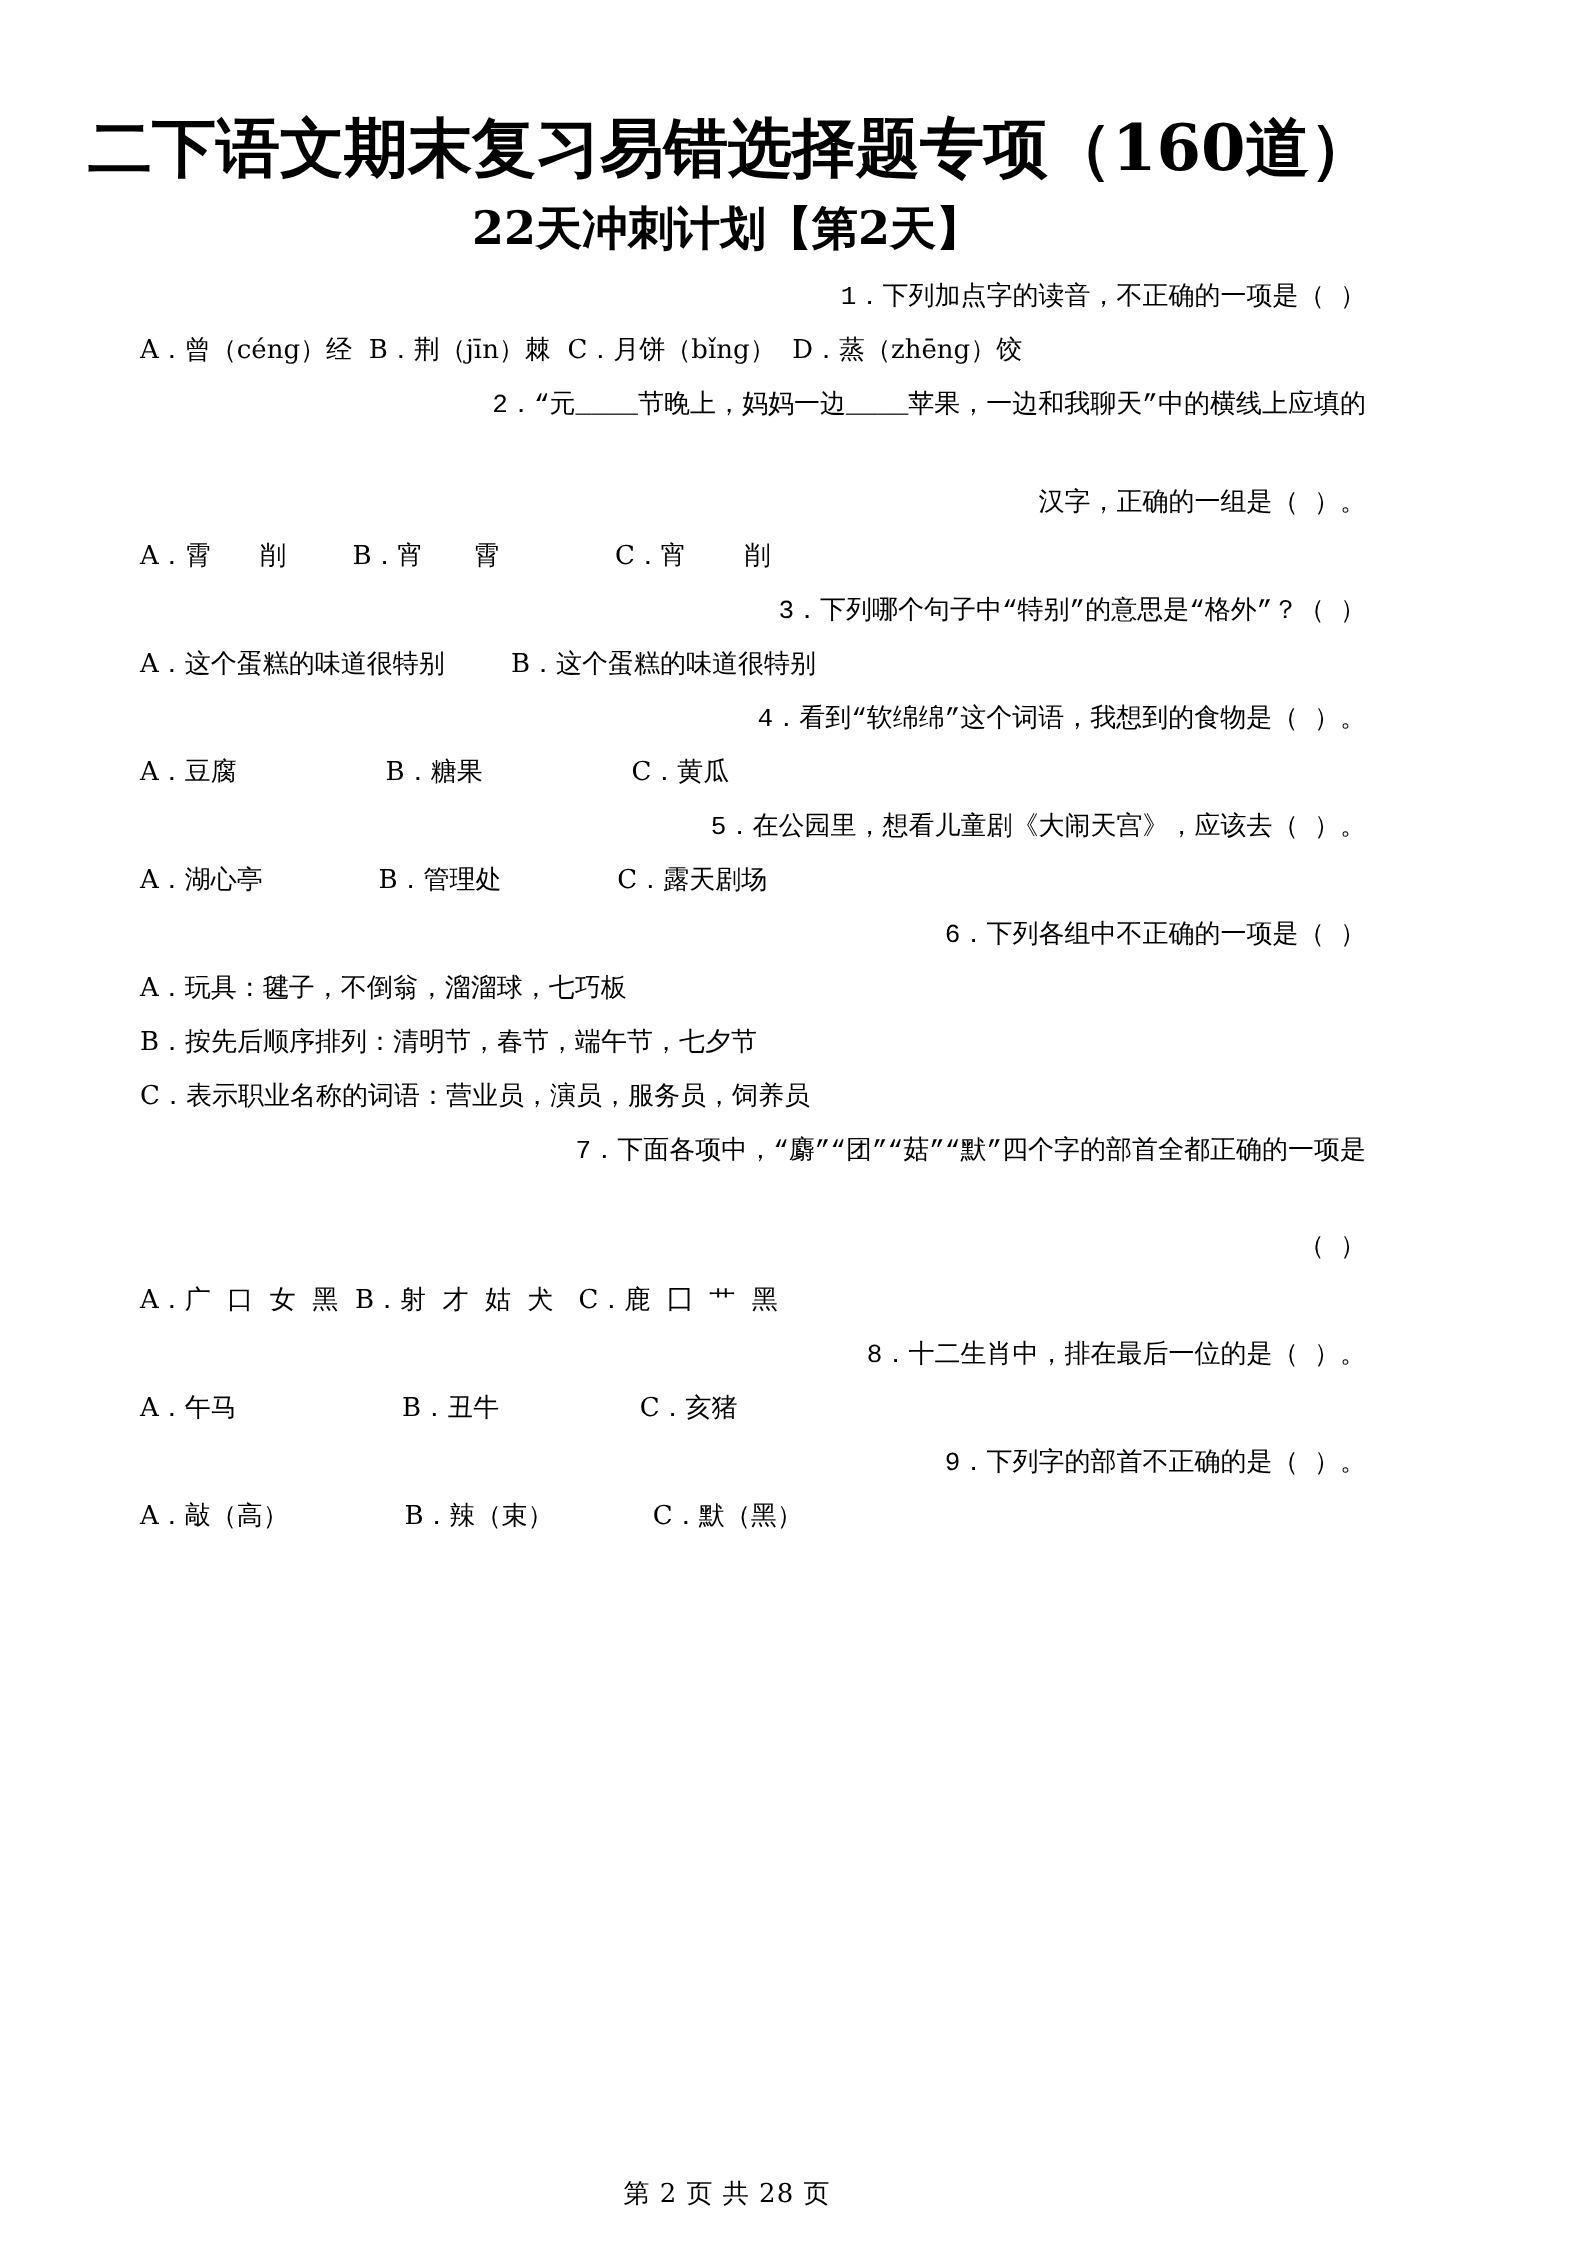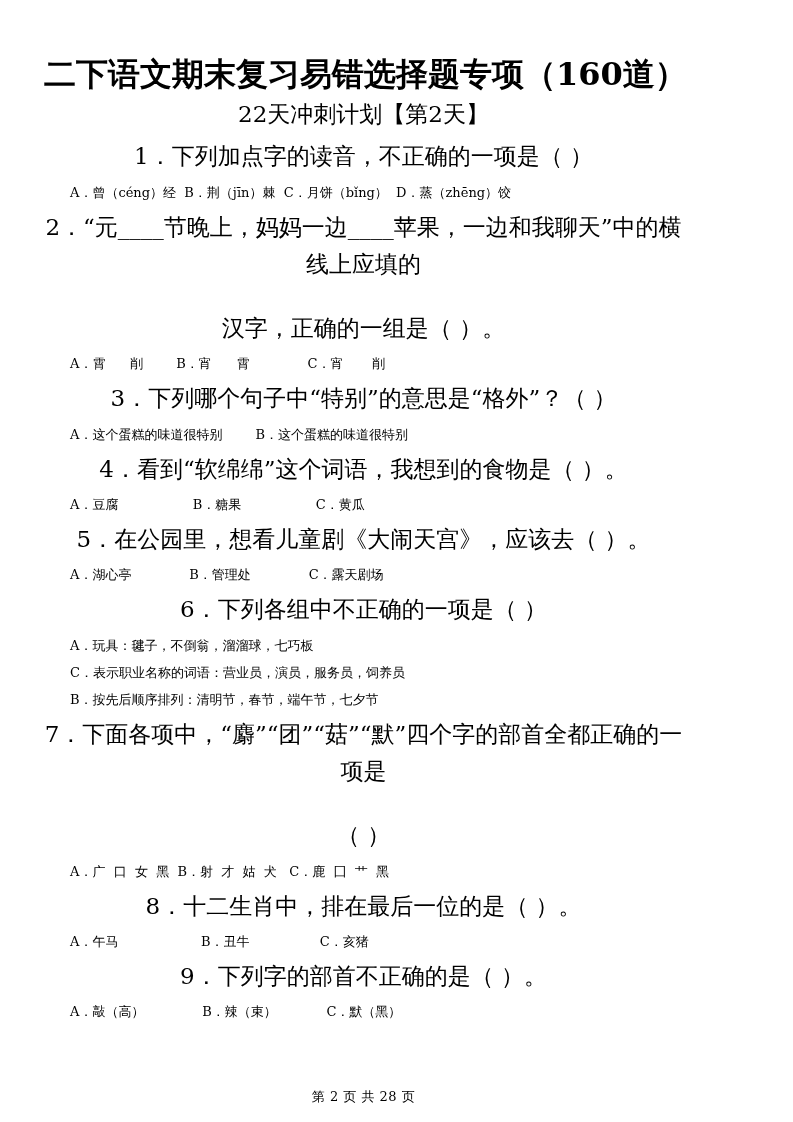--- a/index.html
+++ b/index.html
@@ -26,33 +26,34 @@
     font-size: 32px;
     font-weight: bold;
     text-align: center;
     letter-spacing: 0px;
     line-height: 1.15;
     margin: 8px 0 2px 0;
     white-space: nowrap;
   }
   .doc-subtitle {
     font-size: 23px;
-    font-weight: normal;
+    font-weight: bold;
     text-align: center;
     line-height: 1.2;
     margin: 8px 0 10px 0;
   }
   .q-block {
     margin-bottom: 2px;
   }
   .q-stem {
-    font-size: 23px;
+    font-size: 13px;
     line-height: 1.62;
     margin: 6px 0 0 0;
-    text-align: center;
+    text-align: right;
+    font-family: Liberation Mono, monospace;
   }
   .q-stem.indent-cont {
     text-indent: 0;
     margin-top: 27px;
   }
   .opt-line {
     font-size: 13px;
     line-height: 1.62;
     margin: 6px 0 0 0;
     padding-left: 26px;
@@ -99,22 +100,22 @@
   </div>
 
   <div class="q-block">
     <div class="q-stem">5．在公园里，想看儿童剧《大闹天宫》，应该去（       ）。</div>
     <div class="opt-line">A．湖心亭              B．管理处              C．露天剧场</div>
   </div>
 
   <div class="q-block">
     <div class="q-stem">6．下列各组中不正确的一项是（        ）</div>
     <div class="opt-line">A．玩具：毽子，不倒翁，溜溜球，七巧板</div>
+    <div class="opt-line">B．按先后顺序排列：清明节，春节，端午节，七夕节</div>
     <div class="opt-line">C．表示职业名称的词语：营业员，演员，服务员，饲养员</div>
-    <div class="opt-line">B．按先后顺序排列：清明节，春节，端午节，七夕节</div>
   </div>
 
   <div class="q-block">
     <div class="q-stem">7．下面各项中，“麝”“团”“菇”“默”四个字的部首全都正确的一项是</div>
     <div class="q-stem indent-cont">（        ）</div>
     <div class="opt-line">A．广  口  女  黑  B．射  才  姑  犬   C．鹿  囗  艹  黑</div>
   </div>
 
   <div class="q-block">
     <div class="q-stem">8．十二生肖中，排在最后一位的是（        ）。</div>

